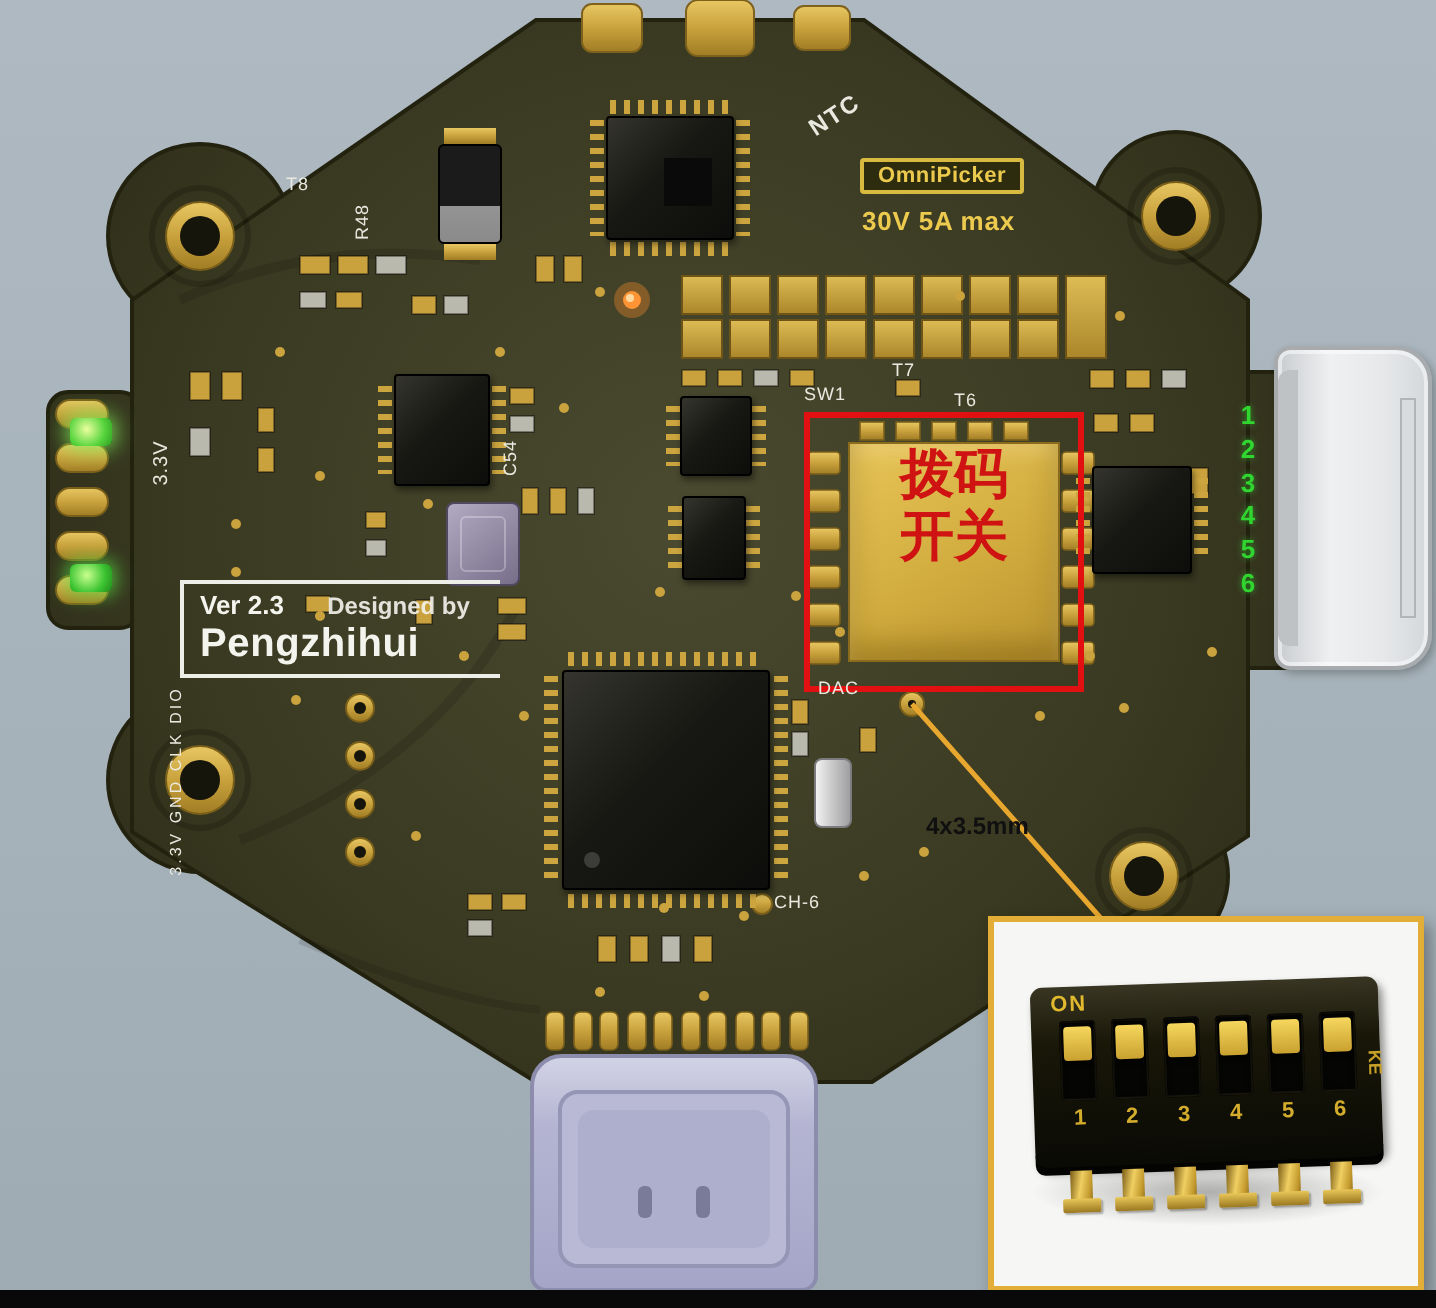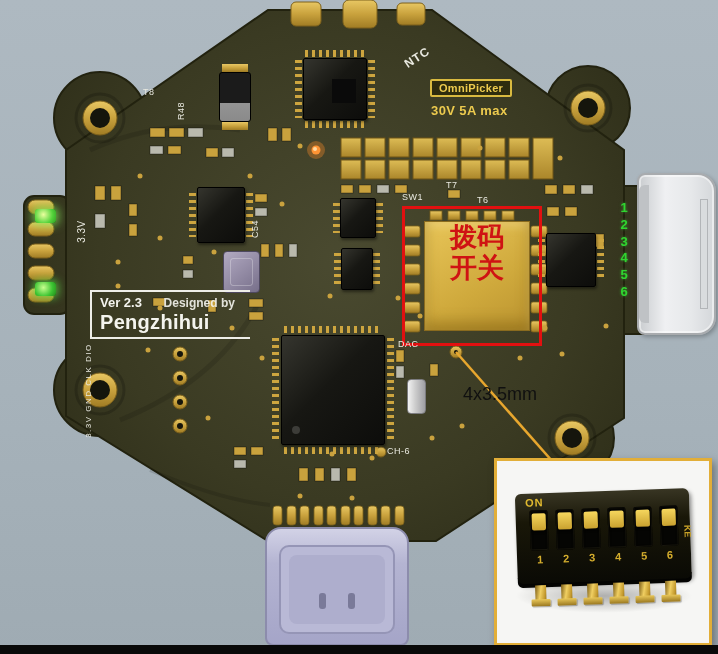--- a/index.html
+++ b/index.html
@@ -39,21 +39,21 @@
     border:1px solid #8a6b1e;
     box-shadow:inset 0 -8px 14px rgba(118,86,10,.45), inset 0 5px 9px rgba(255,236,170,.35);
     display:flex;flex-direction:column;align-items:center;
     color:#cf1313;font-size:27px;font-weight:bold;line-height:1.15}
 
   
   .pinnums{position:absolute;left:617px;top:200px;width:14px;text-align:center}
   .pinnums div{line-height:16.8px;font-size:13px;font-weight:bold;color:#30d530;text-shadow:0 0 3px rgba(60,230,60,.55)}
 
   
-  .dim{position:absolute;left:463px;top:384px;color:#101010;font-size:18px;font-weight:normal}
+  .dim{position:absolute;left:463px;top:406px;color:#101010;font-size:12px;font-weight:bold}
 
   
   .usb{position:absolute;left:265px;top:527px;width:144px;height:119px;border-radius:16px 16px 8px 8px;
     background:linear-gradient(180deg,#d2d2e6 0%,#b4b4d2 30%,#a5a5c8 100%);border:2px solid #8c8cac}
   .usb .inner{position:absolute;left:12px;right:12px;top:16px;bottom:10px;border-radius:10px;
     background:#b9b9d6;border:2px solid #9595b6}
   .usb .inner2{position:absolute;left:8px;right:8px;top:8px;bottom:8px;border-radius:8px;background:#aeaecd}
   .usb .slot{position:absolute;width:7px;height:16px;background:#7a7a99;border-radius:3px;top:46px}
 
   
@@ -409,21 +409,21 @@
 
   <div class="silk" style="left:143px;top:87px">T8</div>
   <div class="silk vrot" style="left:166px;top:106px;width:30px">R48</div>
   <div class="silk vrot" style="left:64px;top:226px;width:34px;font-size:10px">3.3V</div>
   <div class="silk vrot" style="left:240px;top:224px;width:30px">C54</div>
   <div class="silk" style="left:402px;top:192px">SW1</div>
   <div class="silk" style="left:446px;top:180px">T7</div>
   <div class="silk" style="left:477px;top:195px">T6</div>
   <div class="silk" style="left:440px;top:80px">T5</div>
   <div class="silk" style="left:402px;top:46px;width:44px;font-size:12px;font-weight:bold;transform:rotate(-33deg);letter-spacing:1px">NTC</div>
-  <div class="silk" style="left:398px;top:339px">DAC</div>
+  <div class="silk" style="left:409px;top:339px">DAC</div>
   <div class="silk" style="left:387px;top:446px">CH-6</div>
   <div class="silk vrot" style="left:28px;top:386px;width:120px;font-size:8px;letter-spacing:1.5px">3.3V GND CLK DIO</div>
 
   <div class="badge">OmniPicker</div>
   <div class="rating">30V 5A max</div>
 
   <div class="verbox">
     <div class="l1">
       <span>Ver 2.3</span>
       <span class="by">Designed by</span>

